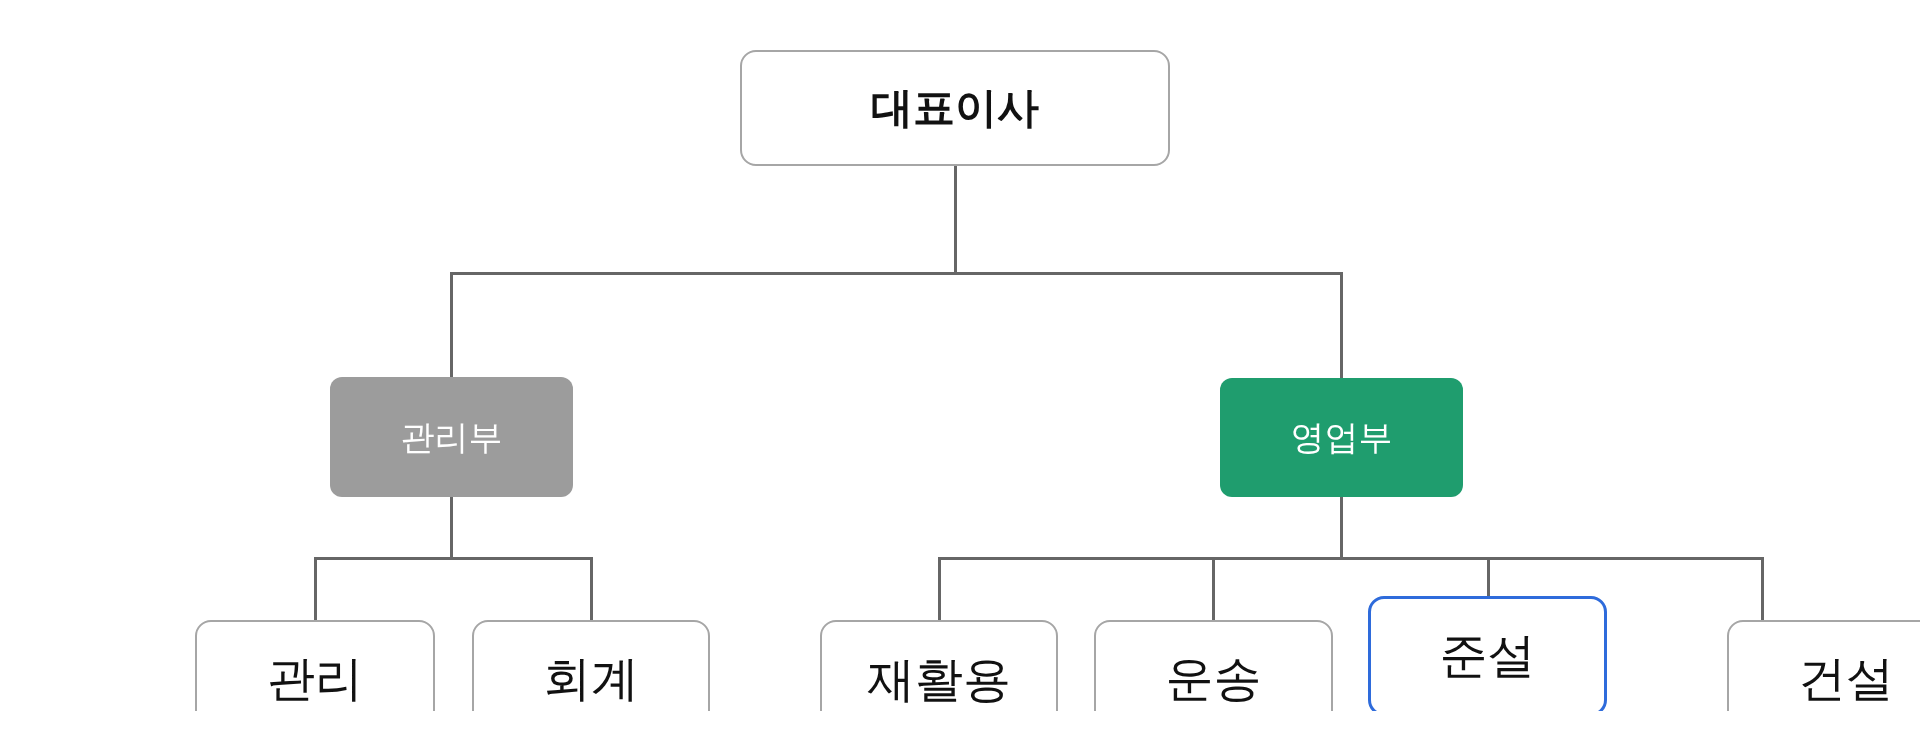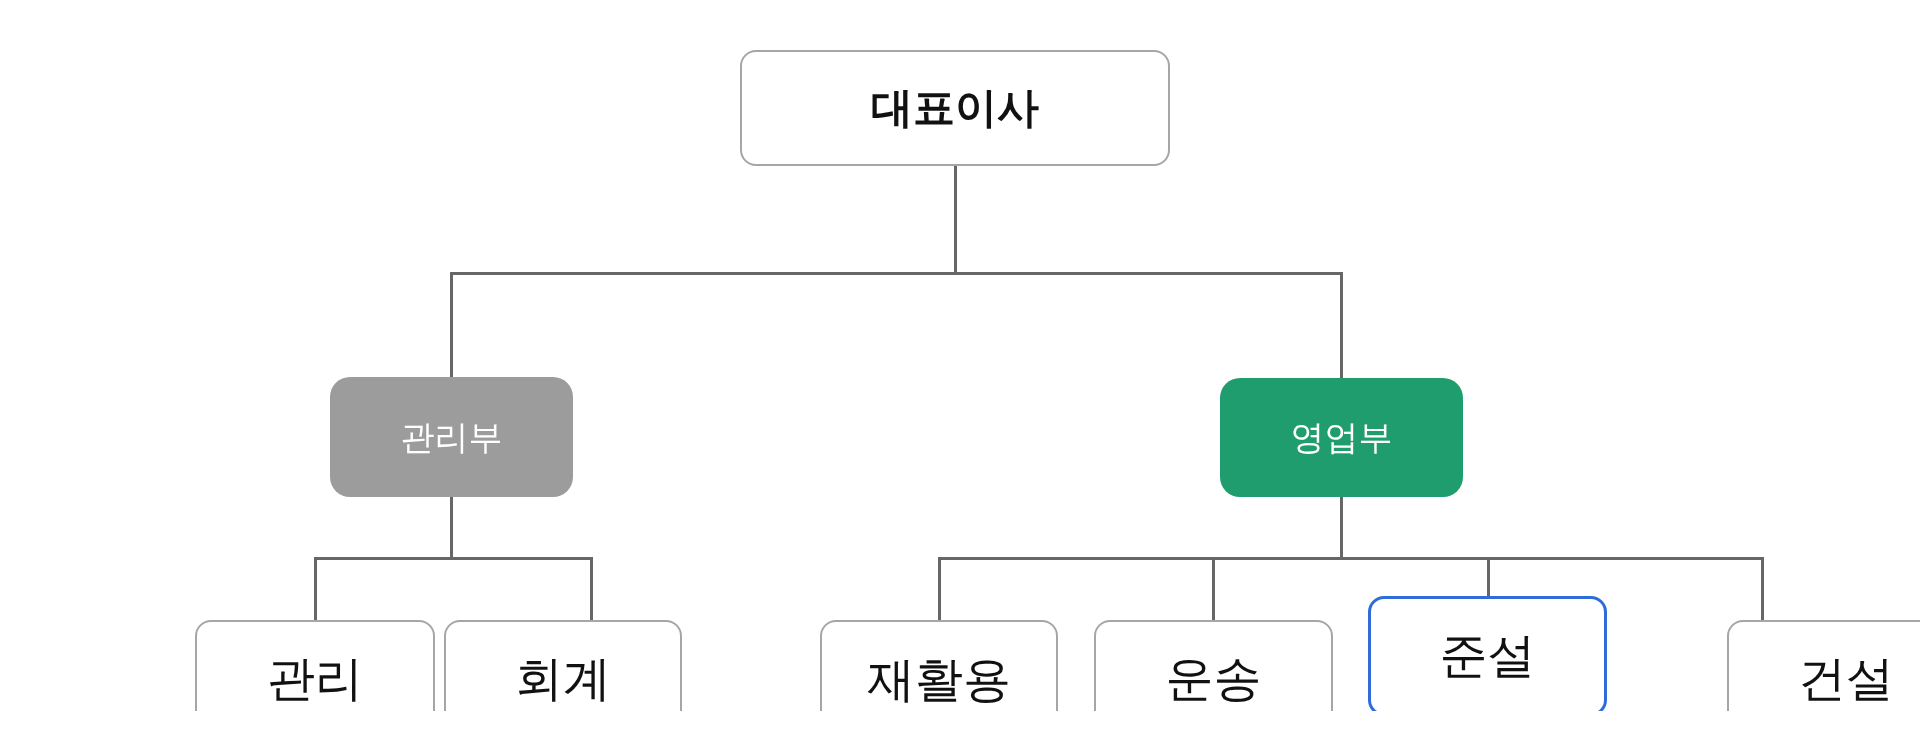--- a/index.html
+++ b/index.html
@@ -32,32 +32,32 @@
     cursor: default;
   }
   .node .lbl { pointer-events: none; }
 
   #n-ceo {
     left: 740px; top: 50px; width: 430px; height: 116px;
     font-size: 42px; font-weight: 700;
   }
   .dept {
     border: none;
-    border-radius: 20px;
+    border-radius: 12px;
     color: var(--node-text-light, #ffffff);
     font-size: 34px;
     justify-content: center;
   }
   #n-mgmt-dept  { left: 330px;  top: 377px; width: 243px; height: 120px;
                   background: var(--management-dept-fill, #9c9c9c); }
   #n-sales-dept { left: 1220px; top: 378px; width: 243px; height: 119px;
                   background: var(--sales-dept-fill, #1f9d6e); font-family: Liberation Serif, serif; }
 
   #n-mgmt      { left: 195px;  top: 620px; width: 240px; height: 118px; }
-  #n-acct      { left: 444px;  top: 620px; width: 238px; height: 118px; }
+  #n-acct      { left: 472px;  top: 620px; width: 238px; height: 118px; }
   #n-recycle   { left: 820px;  top: 620px; width: 238px; height: 120px; }
   #n-transport { left: 1094px; top: 620px; width: 239px; height: 118px; }
   #n-dredge    { left: 1368px; top: 596px; width: 239px; height: 120px;
                  border: 3px solid var(--selected-border, #2e6bdb); }
   #n-construct { left: 1727px; top: 620px; width: 238px; height: 118px; }
 
   
   .edge {
     position: absolute;
     background: var(--connector, #666666);

